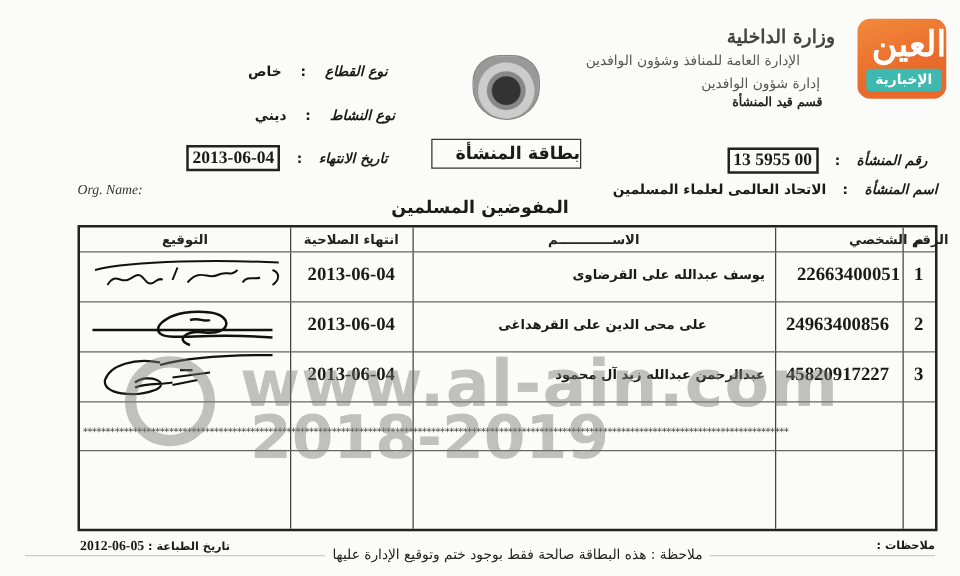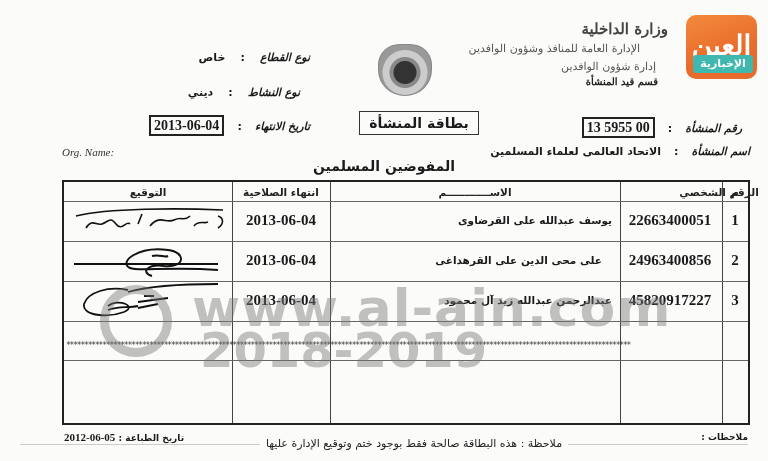--- a/index.html
+++ b/index.html
@@ -18,35 +18,34 @@
   .m1 { top:20px; font-size:15px; font-weight:bold; letter-spacing:1px; color:#444; }
   .m2 { top:42px; font-size:11px; color:#555; right:128px; }
   .m3 { top:60px; font-size:11px; color:#555; right:112px;margin-left:46px; }
   .m4 { top:76px; font-size:10px; color:#222; right:110px; font-weight:bold; }
 
   .logo {
     left:686px; top:15px; width:71px; height:64px; border-radius:10px;
     background:linear-gradient(160deg,#f28a3c 0%, #e96b2b 60%);
     overflow:hidden;
   }
-  .logo-main { position:absolute; left:0; right:0; top:4px; text-align:center; color:#fff; font-size:28px; font-weight:bold; font-family:Liberation Serif, serif;margin-top:10px; }
+  .logo-main { position:absolute; left:0; right:0; top:4px; text-align:right; color:#fff; font-size:28px; font-weight:bold; font-family:Liberation Serif, serif; }
   .logo-sub { position:absolute; left:7px; right:4px; bottom:6px; height:18px; background:#3fb8b0; border-radius:3px; color:#fff; font-size:11px; text-align:center; line-height:18px; font-weight:bold; }
 
   .emblem {
     left:378px; top:44px; width:52px; height:50px;
     border-radius:40% 40% 50% 50%;
     background:radial-gradient(circle at 50% 55%, #333 0 11px, #888 12px 15px, #ccc 16px 22px, #999 23px 26px);
     border:1px solid #888;
   }
 
   .card-title {
     left:345px; top:111px; width:118px; height:22px;
-    border:1.5px solid #333; text-align:center; font-size:14px; line-height:22px; font-weight:bold;
+    border:1.5px solid #333; font-size:14px; line-height:22px; font-weight:bold;
     letter-spacing:1px;
-    margin-left:14px;
   }
 
   .lbl { font-size:11px; font-weight:bold; font-style:italic; }
   .val { font-size:11px; font-weight:bold; }
   .boxed { border:2px solid #222; padding:0 3px; font-family:"Liberation Serif", serif; font-size:14px; font-weight:bold; line-height:17px; }
 
   .org { left:62px; top:146px; font-family:"Liberation Serif", serif; font-style:italic; font-size:11px; color:#333; }
 
   .section-title { left:0; width:768px; top:158px; text-align:center; font-size:14px; font-weight:bold; }
 
@@ -85,21 +84,21 @@
 
 <div class="abs emblem"></div>
 
 <div class="abs card-title rtl">بطاقة المنشأة</div>
 
 <div class="abs rtl" style="right:458px; top:46px;">
   <span class="lbl">نوع القطاع</span>
   <span class="val" style="margin:0 10px;">:</span>
   <span class="val">خاص</span>
 </div>
-<div class="abs rtl" style="right:468px; top:81px;margin-left:24px;">
+<div class="abs rtl" style="right:452px; top:81px;margin-left:24px;">
   <span class="lbl">نوع النشاط</span>
   <span class="val" style="margin:0 10px;">:</span>
   <span class="val">ديني</span>
 </div>
 <div class="abs rtl" style="right:458px; top:115px;">
   <span class="lbl">تاريخ الانتهاء</span>
   <span class="val" style="margin:0 8px;">:</span>
   <span class="boxed" style="direction:ltr; display:inline-block;">2013-06-04</span>
 </div>
 
@@ -130,30 +129,30 @@
   <div class="hline" style="top:139px;"></div>
   <div class="hline" style="top:178px;"></div>
 
   <div class="th" style="left:658px; width:26px;">م</div>
   <div class="th" style="left:556px; width:102px;margin-left:48px;">الرقم الشخصي</div>
   <div class="th" style="left:266px; width:290px;">الاســــــــــــم</div>
   <div class="th" style="left:168px; width:98px;">انتهاء الصلاحية</div>
   <div class="th" style="left:0; width:168px;">التوقيع</div>
 
   <div class="cell num" style="left:658px; width:26px; top:30px; text-align:center;">1</div>
-  <div class="cell num" style="left:556px; width:100px; top:30px; text-align:center;">22663400051</div>
+  <div class="cell num" style="left:556px; width:100px; top:30px; text-align:right;">22663400051</div>
   <div class="cell name" style="left:270px; width:278px; top:32px;text-align:right;">يوسف عبدالله على القرضاوى</div>
   <div class="cell num" style="left:168px; width:98px; top:30px; text-align:center;">2013-06-04</div>
   <svg class="cell" style="left:4px; top:24px;" width="160" height="28">
     <path d="M8 10 C40 2 110 2 155 4 M18 22 c6-10 10-2 16-4 s8-8 14 0 s10-4 14 0 M70 18 l4 -10 M82 20 c10-12 16-2 24-6 s10 2 16-4 M126 20 c4-6 10-2 14 -4 M150 22 c6-4 6-10 0-12" stroke="#111" stroke-width="1.6" fill="none"></path>
   </svg>
 
   <div class="cell num" style="left:658px; width:26px; top:70px; text-align:center;">2</div>
   <div class="cell num" style="left:556px; width:100px; top:70px; text-align:center;">24963400856</div>
-  <div class="cell name" style="left:260px; width:278px; top:72px;">على محى الدين على القرهداغى</div>
+  <div class="cell name" style="left:279px; width:278px; top:72px;text-align:center;">على محى الدين على القرهداغى</div>
   <div class="cell num" style="left:168px; width:98px; top:70px; text-align:center;">2013-06-04</div>
   <svg class="cell" style="left:4px; top:60px;" width="160" height="40">
     <path d="M6 22 L150 22 M150 28 C100 24 70 30 62 26 C50 20 70 4 100 8 C118 10 118 26 96 24 C80 22 72 30 84 34 M84 14 c8 -2 12 2 16 0" stroke="#111" stroke-width="2" fill="none"></path>
   </svg>
 
   <div class="cell num" style="left:658px; width:26px; top:110px; text-align:center;">3</div>
   <div class="cell num" style="left:556px; width:100px; top:110px; text-align:center;">45820917227</div>
   <div class="cell name" style="left:270px; width:278px; top:112px;">عبدالرحمن عبدالله زيد آل محمود</div>
   <div class="cell num" style="left:168px; width:98px; top:110px; text-align:center;">2013-06-04</div>
   <svg class="cell" style="left:4px; top:100px;" width="160" height="40">

